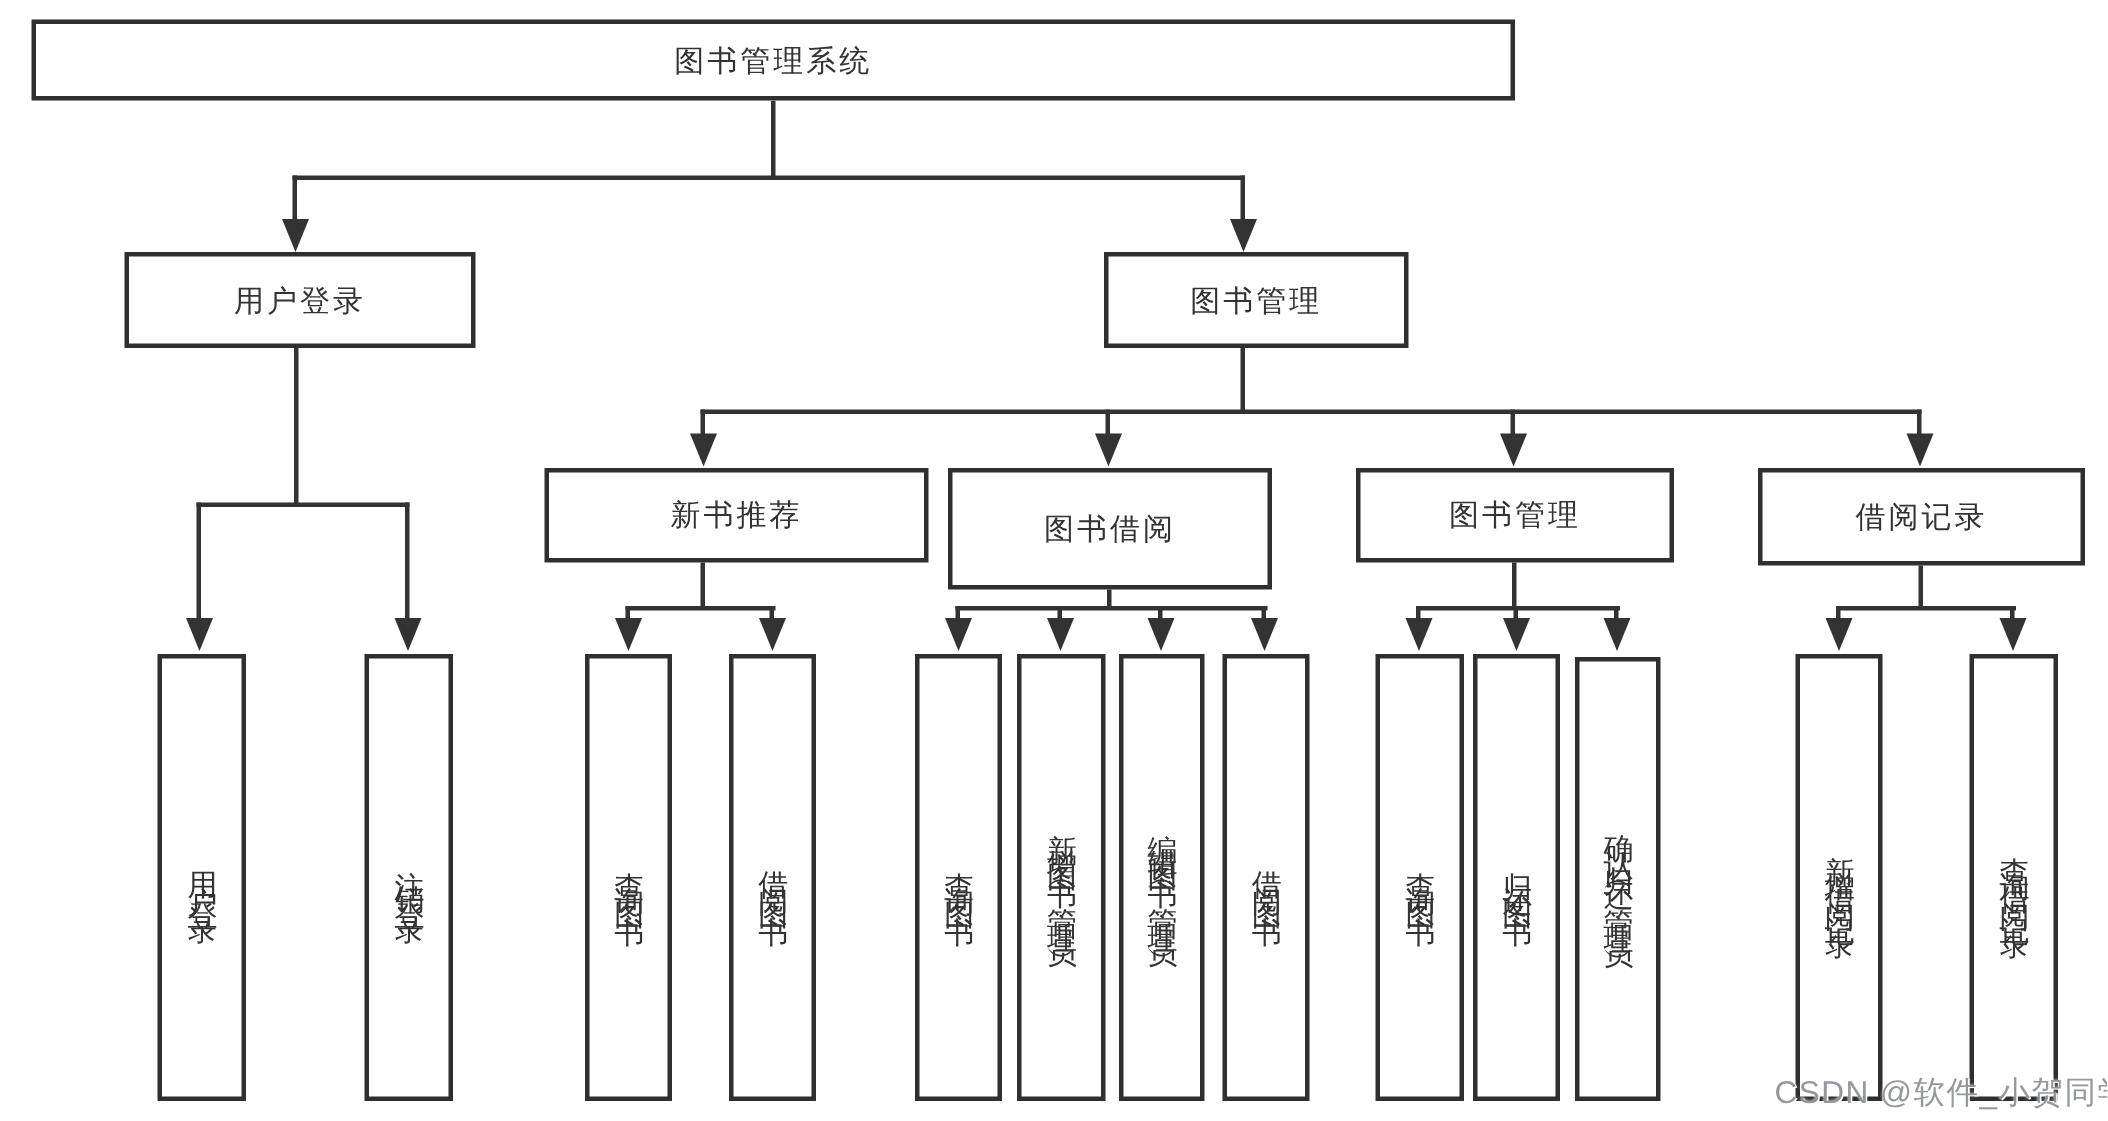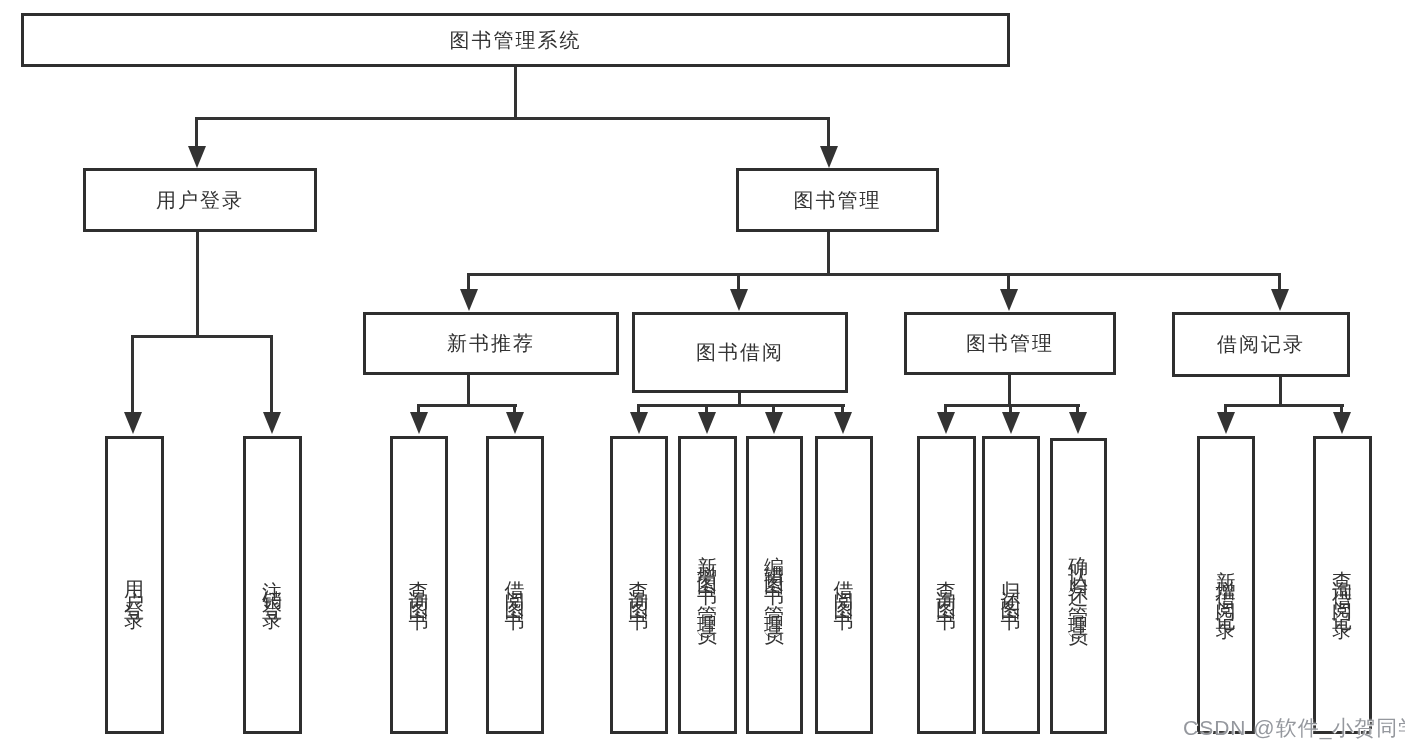--- a/index.html
+++ b/index.html
@@ -116,21 +116,21 @@
 
   <div class="box h" style="left:363px;top:312px;width:256px;height:63px">
     <span>新书推荐</span>
   </div>
   <div class="box h" style="left:632px;top:312px;width:216px;height:81px">
     <span>图书借阅</span>
   </div>
   <div class="box h" style="left:904px;top:312px;width:212px;height:63px">
     <span>图书管理</span>
   </div>
-  <div class="box h" style="left:1172px;top:312px;width:178px;height:65px">
+  <div class="box h" style="left:1172px;top:312px;width:218px;height:65px">
     <span>借阅记录</span>
   </div>
 
   <div class="box v" style="left:105px;top:436px;width:59px;height:298px">
     <span>用户登录</span>
   </div>
   <div class="box v" style="left:243px;top:436px;width:59px;height:298px">
     <span>注销登录</span>
   </div>
   <div class="box v" style="left:390px;top:436px;width:58px;height:298px">

